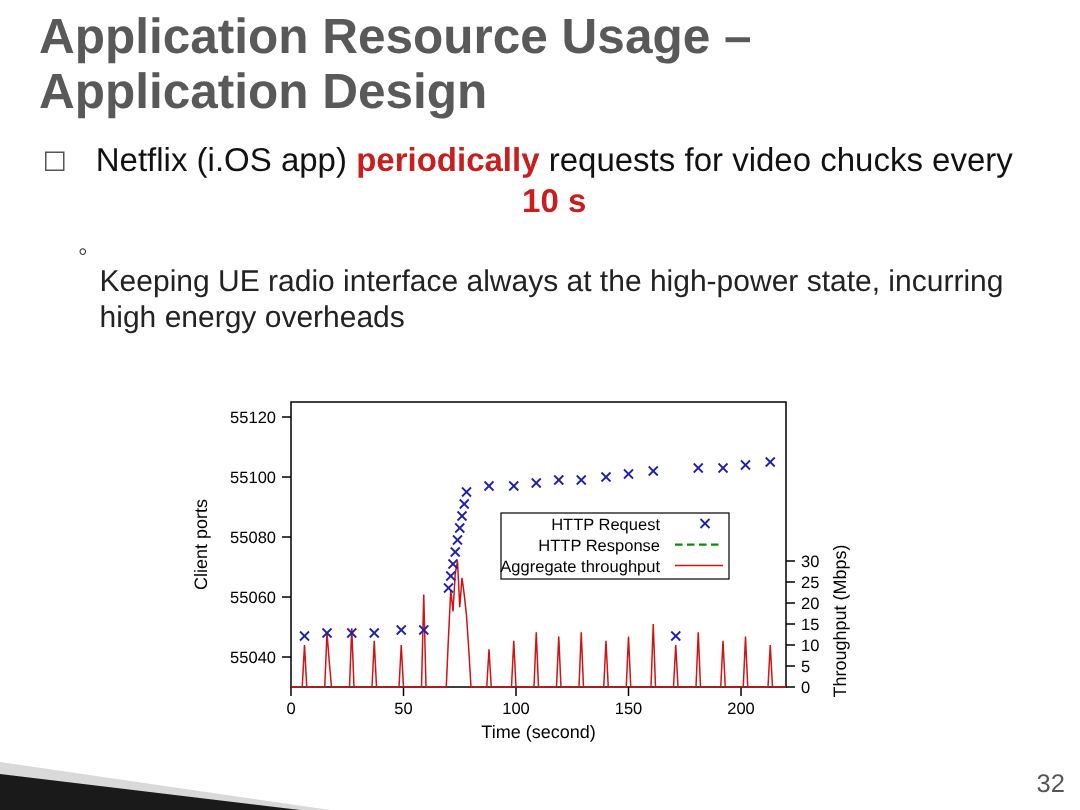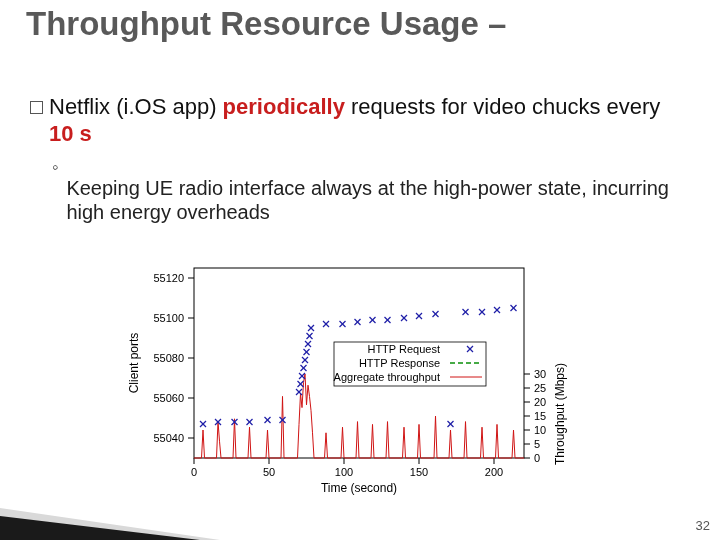--- a/index.html
+++ b/index.html
@@ -49,20 +49,21 @@
     width: 13px;
     height: 13px;
     border: 1.6px solid #555;
     margin-top: 7px;
     margin-right: 6px;
     flex: 0 0 auto;
     box-sizing: border-box;
   }
   .bullet1 .text {
     flex: 1 1 auto;
+    text-align: center;
   }
   .bullet2 {
     display: flex;
     align-items: flex-start;
     margin-left: 22px;
     font-size: 20px;
     color: #222;
   }
   .bullet2 .marker {
     font-family: Georgia, serif;
@@ -90,39 +91,40 @@
   .cross { stroke: #2020a8; stroke-width: 1.2; fill: none; }
   .tp    { stroke: #d01414; stroke-width: 1; fill: none; }
   .resp  { stroke: #0a8f0a; stroke-width: 1.5; fill:none; stroke-dasharray: 5 3; }
   .leg   { font: 11px Arial, sans-serif; fill:#000; }
   .legbox{ fill:#fff; stroke:#000; stroke-width:0.8;}
 
   .pagenum {
     position: absolute;
     right: 10px;
     bottom: 7px;
-    font-size: 13px;
+    font-size: 17px;
     color: #555;
   }
   .wedge {
     position: absolute;
     left: 0;
     bottom: 0;
     width: 300px;
     height: 60px;
     pointer-events: none;
   }
 </style>
 </head>
 <body>
 
 <div class="slide">
 
   <div class="title">
-    <span>Throughput Resource Usage –</span><br>
+    <span>Application Resource Usage –</span><br>
+    <span>Application Design</span>
   </div>
 
   <div class="body">
     <div class="bullet1">
       <span class="marker"></span>
       <span class="text">
         <span>Netflix (i.OS app) </span><span class="bold red">periodically</span><span> requests for video chucks every </span><span class="bold red">10 s</span>
       </span>
     </div>
     <div class="bullet2">

